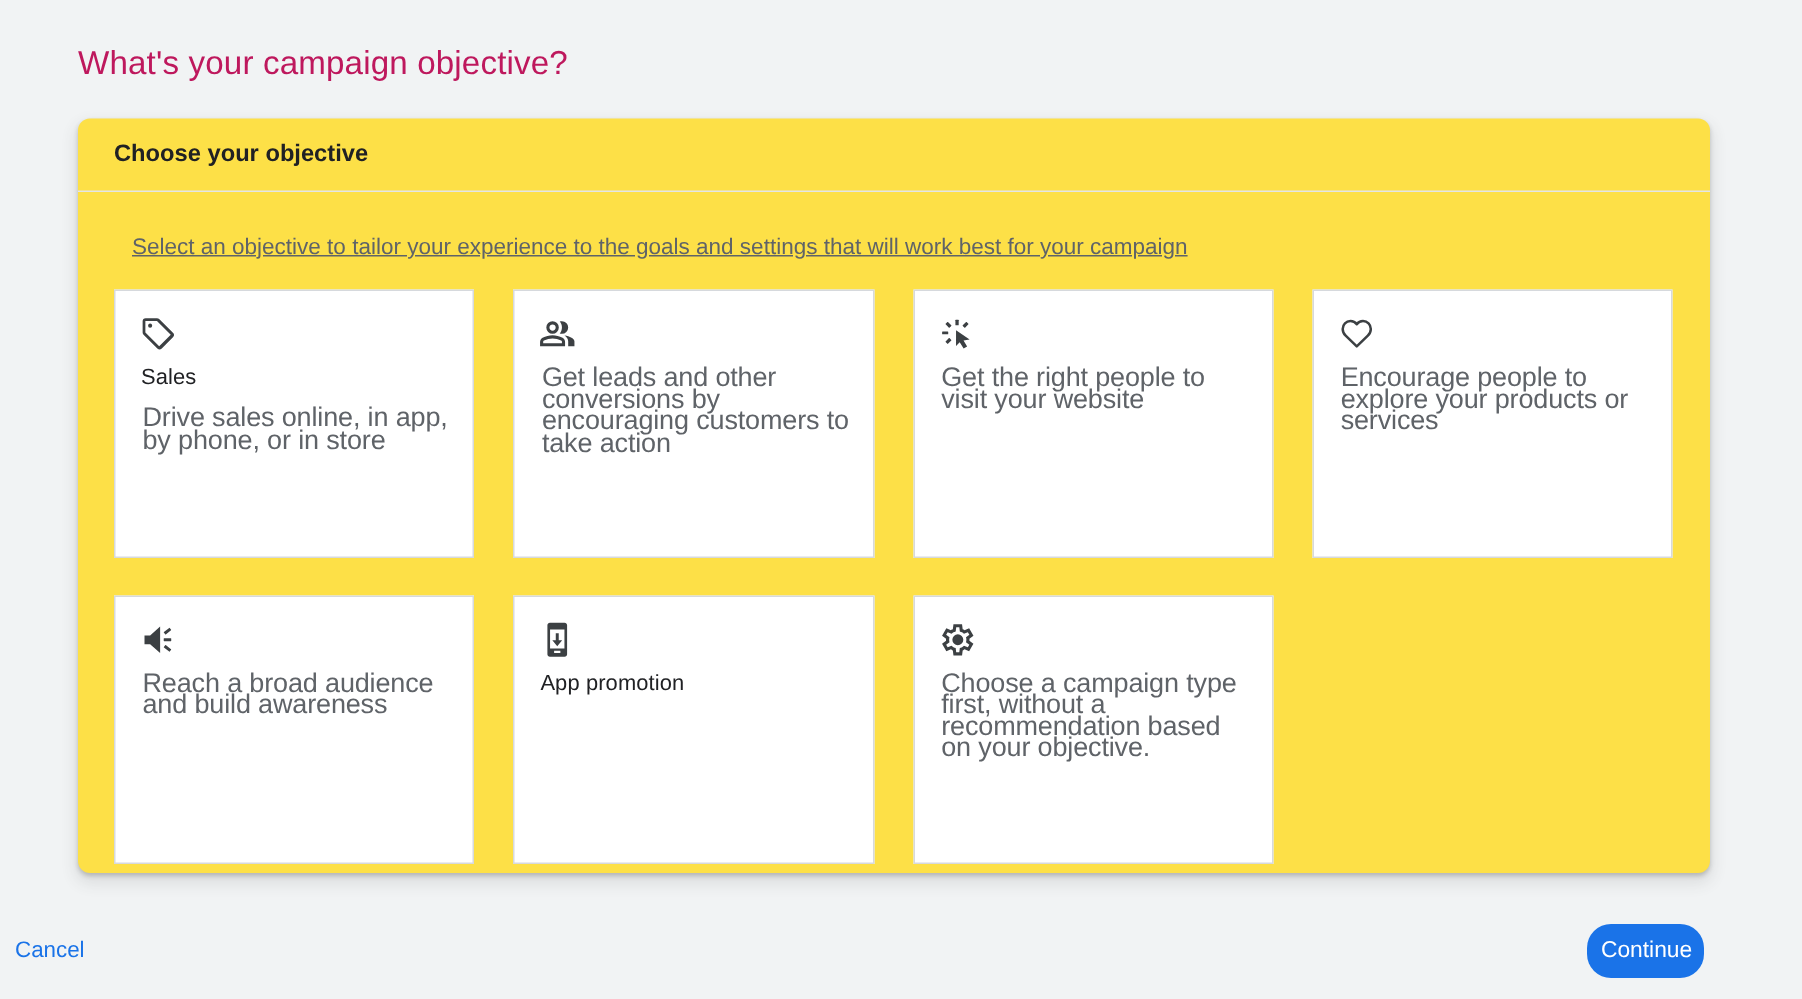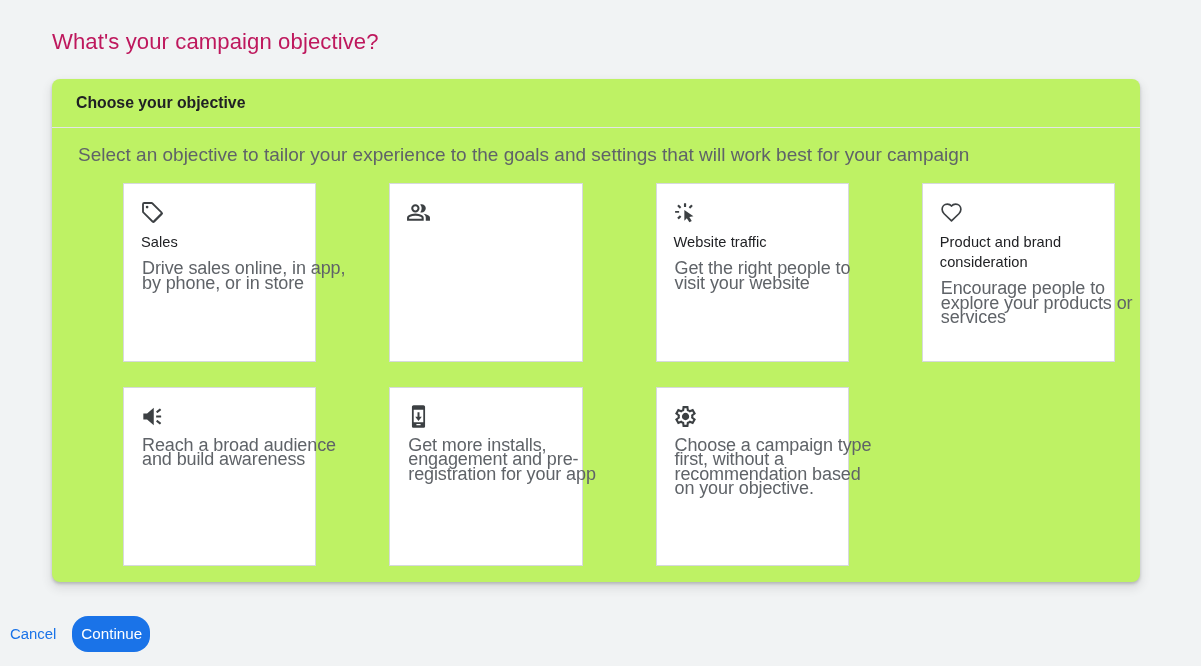--- a/index.html
+++ b/index.html
@@ -29,21 +29,21 @@
     letter-spacing: 0.1px;
     white-space: nowrap;
   }
 
   .panel {
     position: absolute;
     left: 52px;
     top: 79px;
     width: 1088px;
     height: 503px;
-    background: #bef264;
+    background: #fde047;
     border-radius: 8px;
     box-shadow: 0 2px 3px 0 rgba(60,64,67,.26), 0 5px 10px 2px rgba(60,64,67,.11);
     box-sizing: border-box;
   }
   .panel-header {
     height: 48.5px;
     border-bottom: 1px solid #e3e5e8;
     display: flex;
     align-items: center;
     padding: 0 24px;
@@ -53,43 +53,43 @@
     font-size: 15.8px;
     font-weight: 700;
     color: #202124;
     line-height: 20px;
     position: relative;
     top: 0px;
   }
   .panel-body { padding: 0 24px; }
 
   .subtitle {
-    margin: 2px;
+    margin: 12px;
     padding-top: 15.5px;
-    font-size: 19px;
+    font-size: 15px;
     line-height: 20px;
     color: #5f6368;
     white-space: nowrap;
+    text-decoration: underline;
   }
 
   .grid {
     margin-top: 18px;
     display: grid;
     grid-template-columns: repeat(4, 240.25px);
     column-gap: 26px;
     row-gap: 24.6px;
   }
   .opt {
     border: 1px solid #d6d9dd;
     height: 179px;
     box-sizing: border-box;
     padding: 18px 0 0 18px;
     background: #fff;
     cursor: pointer;
-    margin-left: 47px;
   }
   .opt-icon { display:block; width: 25px; height: 25px; color: #3c4043; margin-left: -2px; margin-top: -2px; }
   .opt-icon svg { display: block; width: 25px; height: 25px; }
   .opt-title {
     width: 206px;
     font-size: 14.6px;
     line-height: 20px;
     color: #202124;
     margin-top: 7px;
     margin-left: -1px;
@@ -103,21 +103,21 @@
     color: #5f6368;
     margin-top: 9px;
   }
 
   .footer {
     position: absolute;
     left: 0;
     right: 0;
     top: 616px;
     display: flex;
-    justify-content: flex-start;
+    justify-content: space-between;
     align-items: center;
     padding-right: 64.7px;
   }
   .btn-text {
     color: #1a73e8;
     font-size: 14.9px;
     background: none;
     border: none;
     cursor: pointer;
     font-family: inherit;
@@ -164,63 +164,62 @@
             </span>
             <div class="opt-title">Sales</div>
             <div class="opt-desc">Drive sales online, in app, by phone, or in store</div>
           </div>
           <div class="opt">
             <span class="opt-icon" aria-hidden="true">
               <svg viewBox="0 -960 960 960" fill="currentColor">
                 <path d="M40-160v-112q0-34 17.5-62.5T104-378q62-31 126-46.5T360-440q66 0 130 15.5T616-378q29 15 46.5 43.5T680-272v112H40Zm720 0v-120q0-44-24.5-84.5T666-434q51 6 96 20.5t84 35.5q36 20 55 44.5t19 53.5v120H760ZM360-480q-66 0-113-47t-47-113q0-66 47-113t113-47q66 0 113 47t47 113q0 66-47 113t-113 47Zm400-160q0 66-47 113t-113 47q-11 0-28-2.5t-28-5.5q27-32 41.5-71t14.5-81q0-42-14.5-81T544-792q14-5 28-6.5t28-1.5q66 0 113 47t47 113ZM120-240h480v-32q0-11-5.5-20T580-306q-54-27-109-40.5T360-360q-56 0-111 13.5T140-306q-9 5-14.5 14t-5.5 20v32Zm240-320q33 0 56.5-23.5T440-640q0-33-23.5-56.5T360-720q-33 0-56.5 23.5T280-640q0 33 23.5 56.5T360-560Z"></path>
               </svg>
             </span>
+            <div class="opt-desc">Get leads and other conversions by encouraging customers to take action</div>
           </div>
           <div class="opt">
             <span class="opt-icon" aria-hidden="true">
               <svg viewBox="0 0 24 24" fill="currentColor">
                 <rect x="10.5" y="3.1" width="2.1" height="3.5" rx="0.25"></rect>
                 <rect x="2.0" y="10.55" width="3.9" height="1.8" rx="0.25"></rect>
                 <rect x="5.0" y="4.55" width="2.1" height="3.5" rx="0.25" transform="rotate(-45 6.05 6.3)"></rect>
                 <rect x="15.95" y="4.55" width="2.1" height="3.5" rx="0.25" transform="rotate(45 17.0 6.3)"></rect>
                 <rect x="5.0" y="14.85" width="2.1" height="3.5" rx="0.25" transform="rotate(45 6.05 16.6)"></rect>
                 <path d="M10.9 9.7 L10.9 19.9 L13.25 17.5 L15.75 21.4 L18.0 20.1 L15.7 16.3 L19.6 15.7 Z"></path>
               </svg>
             </span>
-            <div class="opt-title">Website traffic</div>
             <div class="opt-desc">Get the right people to visit your website</div>
           </div>
           <div class="opt">
             <span class="opt-icon" aria-hidden="true">
               <svg viewBox="0 0 24 24" fill="none" stroke="currentColor" stroke-width="1.6" stroke-linejoin="round">
                 <path d="M12 20.1 4.9 13.2C3.7 12 3 10.5 3 8.9 3 6 5.2 3.9 8 3.9c1.6 0 3.1.75 4 1.95.9-1.2 2.4-1.95 4-1.95 2.8 0 5 2.1 5 5 0 1.6-.7 3.1-1.9 4.3L12 20.1z"></path>
               </svg>
             </span>
-            <div class="opt-title">Product and brand consideration</div>
             <div class="opt-desc">Encourage people to explore your products or services</div>
           </div>
           <div class="opt">
             <span class="opt-icon" aria-hidden="true">
               <svg viewBox="0 0 24 24" fill="currentColor">
                 <path d="M3.2 9.2 v5.6 h3.6 L13.2 20.5 V3.5 L6.8 9.2 Z"></path>
                 <rect x="15.5" y="11.05" width="4.8" height="1.9" rx="0.25"></rect>
                 <rect x="15.5" y="5.55" width="4.8" height="1.9" rx="0.25" transform="rotate(-38 17.9 6.5)"></rect>
                 <rect x="15.5" y="16.55" width="4.8" height="1.9" rx="0.25" transform="rotate(38 17.9 17.5)"></rect>
               </svg>
             </span>
             <div class="opt-desc">Reach a broad audience and build awareness</div>
           </div>
           <div class="opt">
             <span class="opt-icon" aria-hidden="true">
               <svg viewBox="0 0 24 24" fill="currentColor">
                 <path d="M7.3 1.1h9.4c.9 0 1.6.72 1.6 1.6v18.6c0 .88-.72 1.6-1.6 1.6H7.3c-.88 0-1.6-.72-1.6-1.6V2.7c0-.88.72-1.6 1.6-1.6zm.1 4.4v12.1h9.2V5.5H7.4zm2.6 13.6v1.3h4.0v-1.3h-4.0z"></path>
                 <path d="M12.95 7.9h-1.9v4.4H8.85L12 16.2l3.15-3.9h-2.2V7.9z"></path>
               </svg>
             </span>
-            <div class="opt-desc">Get more installs, engagement and pre-registration for your app</div>
+            <div class="opt-title">App promotion</div>
           </div>
           <div class="opt">
             <span class="opt-icon" aria-hidden="true">
               <svg viewBox="0 -960 960 960" fill="currentColor">
                 <path d="m370-80-16-128q-13-5-24.5-12T307-235l-119 50L78-375l103-78q-1-7-1-13.5v-27q0-6.5 1-13.5L78-585l110-190 119 50q11-8 23-15t24-12l16-128h220l16 128q13 5 24.5 12t22.5 15l119-50 110 190-103 78q1 7 1 13.5v27q0 6.5-2 13.5l103 78-110 190-118-50q-11 8-23 15t-24 12L590-80H370Zm70-80h79l14-106q31-8 57.5-23.5T639-327l99 41 39-68-86-65q5-14 7-29.5t2-31.5q0-16-2-31.5t-7-29.5l86-65-39-68-99 42q-22-23-48.5-38.5T533-694l-13-106h-79l-14 106q-31 8-57.5 23.5T321-633l-99-41-39 68 86 64q-5 15-7 30t-2 32q0 16 2 31t7 30l-86 65 39 68 99-42q22 23 48.5 38.5T427-266l13 106Zm42-180q58 0 99-41t41-99q0-58-41-99t-99-41q-59 0-99.5 41T342-480q0 58 40.5 99t99.5 41Z"></path>
               </svg>
             </span>
             <div class="opt-desc">Choose a campaign type first, without a recommendation based on your objective.</div>
           </div>
         </div>

